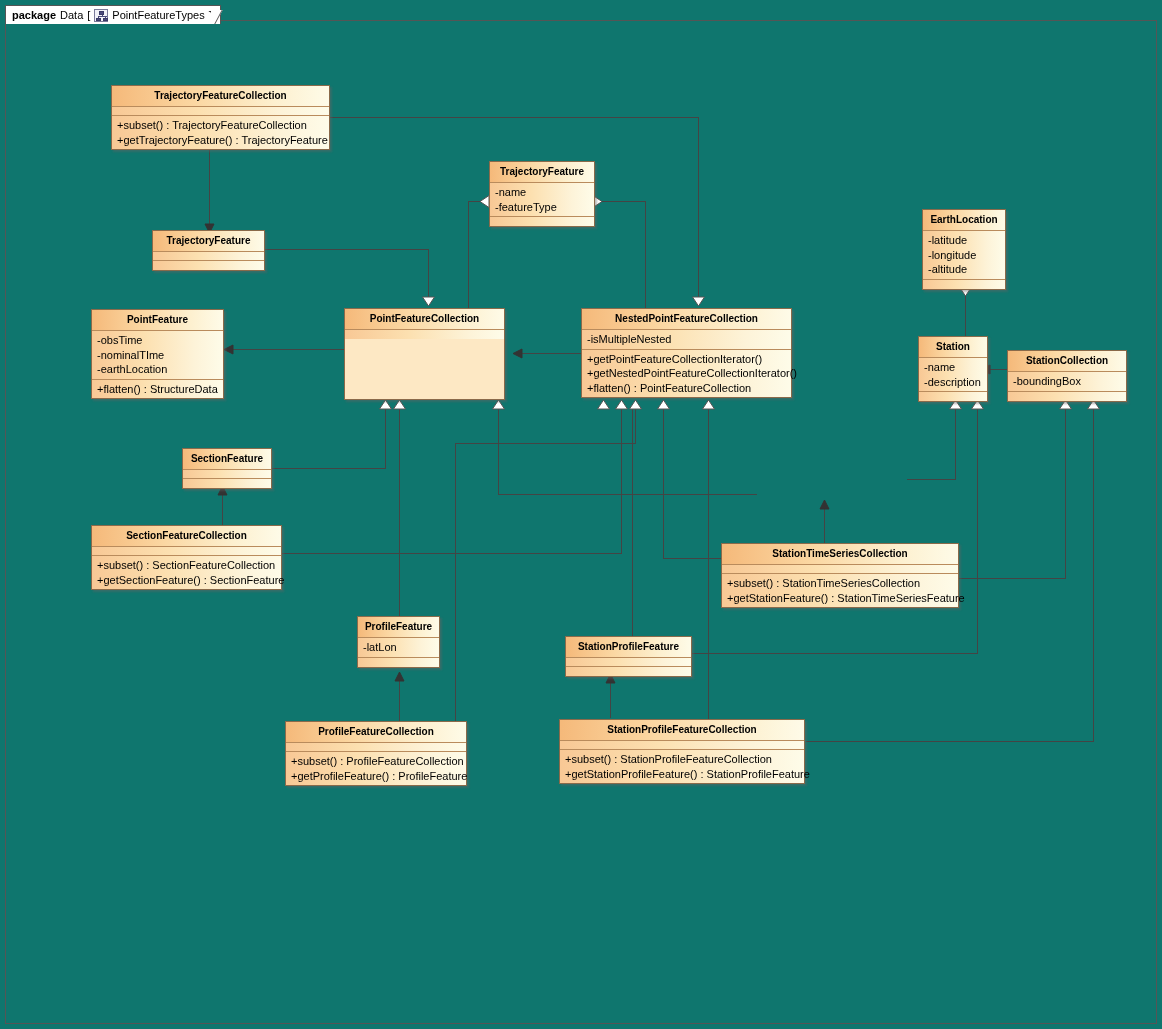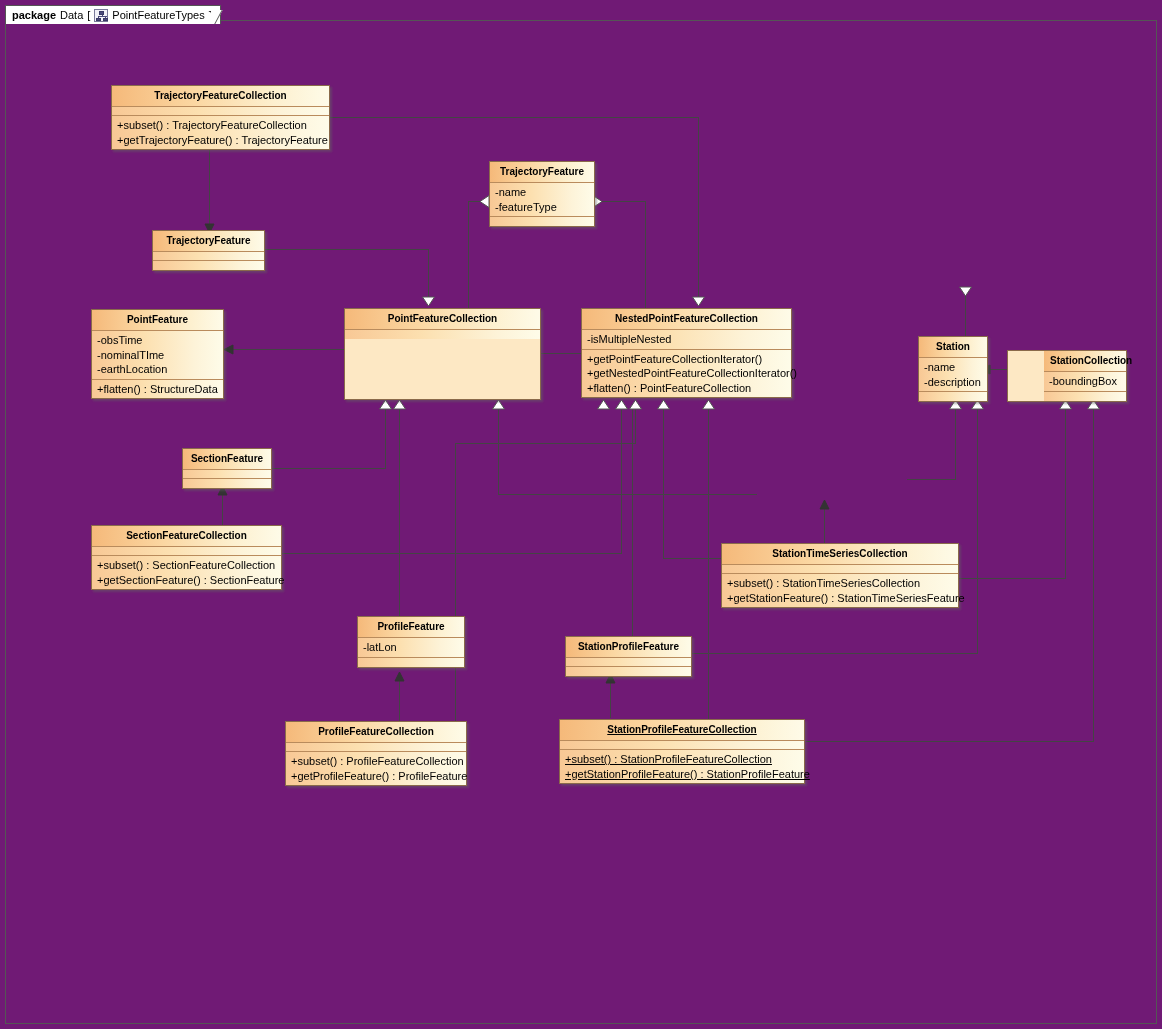--- a/index.html
+++ b/index.html
@@ -1,17 +1,17 @@
 <!DOCTYPE html>
 <html><head>
 <meta charset="utf-8">
 <style>
   html,body{margin:0;padding:0;background:#ffffff;}
   body{font-family:"Liberation Sans",sans-serif;}
-  #canvas{position:relative;width:1162px;height:1029px;background:#701a75;overflow:hidden;}
+  #canvas{position:relative;width:1162px;height:1029px;background:#0f766e;overflow:hidden;}
 
   
   .pkg-frame{position:absolute;border:1px solid #555;box-sizing:border-box;background:transparent;}
   .pkg-tab{position:absolute;box-sizing:border-box;border:1px solid #555;border-bottom:none;background:#fff;
            display:flex;align-items:center;gap:4px;padding:0 8px 0 6px;font-size:11px;color:#000;white-space:nowrap;}
   .pkg-tab .kw{font-weight:bold;}
   .pkg-tab .br{color:#000;}
   .tab-ear{position:absolute;width:10px;height:10px;border-right:1px solid #555;
            transform:skewX(-28deg);background:#fff;}
 
@@ -281,34 +281,43 @@
     </div>
     <div class="sect empty"></div>
   </div>
 
   <div class="cls" style="left:152px;top:230px;width:113px;">
     <div class="hdr">TrajectoryFeature</div>
     <div class="sect empty"></div>
     <div class="sect empty"></div>
   </div>
 
+  <div class="cls" style="left:922px;top:209px;width:84px;">
+    <div class="hdr">EarthLocation</div>
+    <div class="sect">
+      <div class="row">-latitude</div>
+      <div class="row">-longitude</div>
+      <div class="row">-altitude</div>
+    </div>
+    <div class="sect empty"></div>
+  </div>
 
   <div class="cls" style="left:91px;top:309px;width:133px;">
     <div class="hdr">PointFeature</div>
     <div class="sect">
       <div class="row">-obsTime</div>
       <div class="row">-nominalTIme</div>
       <div class="row">-earthLocation</div>
     </div>
     <div class="sect">
       <div class="row">+flatten() : StructureData</div>
     </div>
   </div>
 
-  <div class="cls" style="left:344px;top:308px;width:197px;height:92px;">
+  <div class="cls" style="left:344px;top:308px;width:161px;height:92px;">
     <div class="hdr">PointFeatureCollection</div>
     <div class="sect empty"></div>
   </div>
 
   <div class="cls" style="left:581px;top:308px;width:211px;">
     <div class="hdr">NestedPointFeatureCollection</div>
     <div class="sect">
       <div class="row">-isMultipleNested</div>
     </div>
     <div class="sect">
@@ -320,21 +329,21 @@
 
   <div class="cls" style="left:918px;top:336px;width:70px;">
     <div class="hdr">Station</div>
     <div class="sect">
       <div class="row">-name</div>
       <div class="row">-description</div>
     </div>
     <div class="sect empty"></div>
   </div>
 
-  <div class="cls" style="left:1007px;top:350px;width:120px;padding-left:36px;">
+  <div class="cls" style="left:1007px;top:350px;width:120px;">
     <div class="hdr">StationCollection</div>
     <div class="sect">
       <div class="row">-boundingBox</div>
     </div>
     <div class="sect empty"></div>
   </div>
 
   <div class="cls" style="left:182px;top:448px;width:90px;">
     <div class="hdr">SectionFeature</div>
     <div class="sect empty"></div>
@@ -353,21 +362,21 @@
 
   <div class="cls" style="left:721px;top:543px;width:238px;">
     <div class="hdr">StationTimeSeriesCollection</div>
     <div class="sect empty"></div>
     <div class="sect">
       <div class="row">+subset() : StationTimeSeriesCollection</div>
       <div class="row">+getStationFeature() : StationTimeSeriesFeature</div>
     </div>
   </div>
 
-  <div class="cls" style="left:357px;top:616px;width:108px;">
+  <div class="cls" style="left:357px;top:616px;width:83px;">
     <div class="hdr">ProfileFeature</div>
     <div class="sect">
       <div class="row">-latLon</div>
     </div>
     <div class="sect empty"></div>
   </div>
 
   <div class="cls" style="left:285px;top:721px;width:182px;">
     <div class="hdr">ProfileFeatureCollection</div>
     <div class="sect empty"></div>
@@ -376,21 +385,21 @@
       <div class="row">+getProfileFeature() : ProfileFeature</div>
     </div>
   </div>
 
   <div class="cls" style="left:565px;top:636px;width:127px;">
     <div class="hdr">StationProfileFeature</div>
     <div class="sect empty"></div>
     <div class="sect empty"></div>
   </div>
 
-  <div class="cls" style="left:559px;top:719px;width:246px;text-decoration:underline;">
+  <div class="cls" style="left:559px;top:719px;width:246px;">
     <div class="hdr">StationProfileFeatureCollection</div>
     <div class="sect empty"></div>
     <div class="sect">
       <div class="row">+subset() : StationProfileFeatureCollection</div>
       <div class="row">+getStationProfileFeature() : StationProfileFeature</div>
     </div>
   </div>
 
 </div>
 

